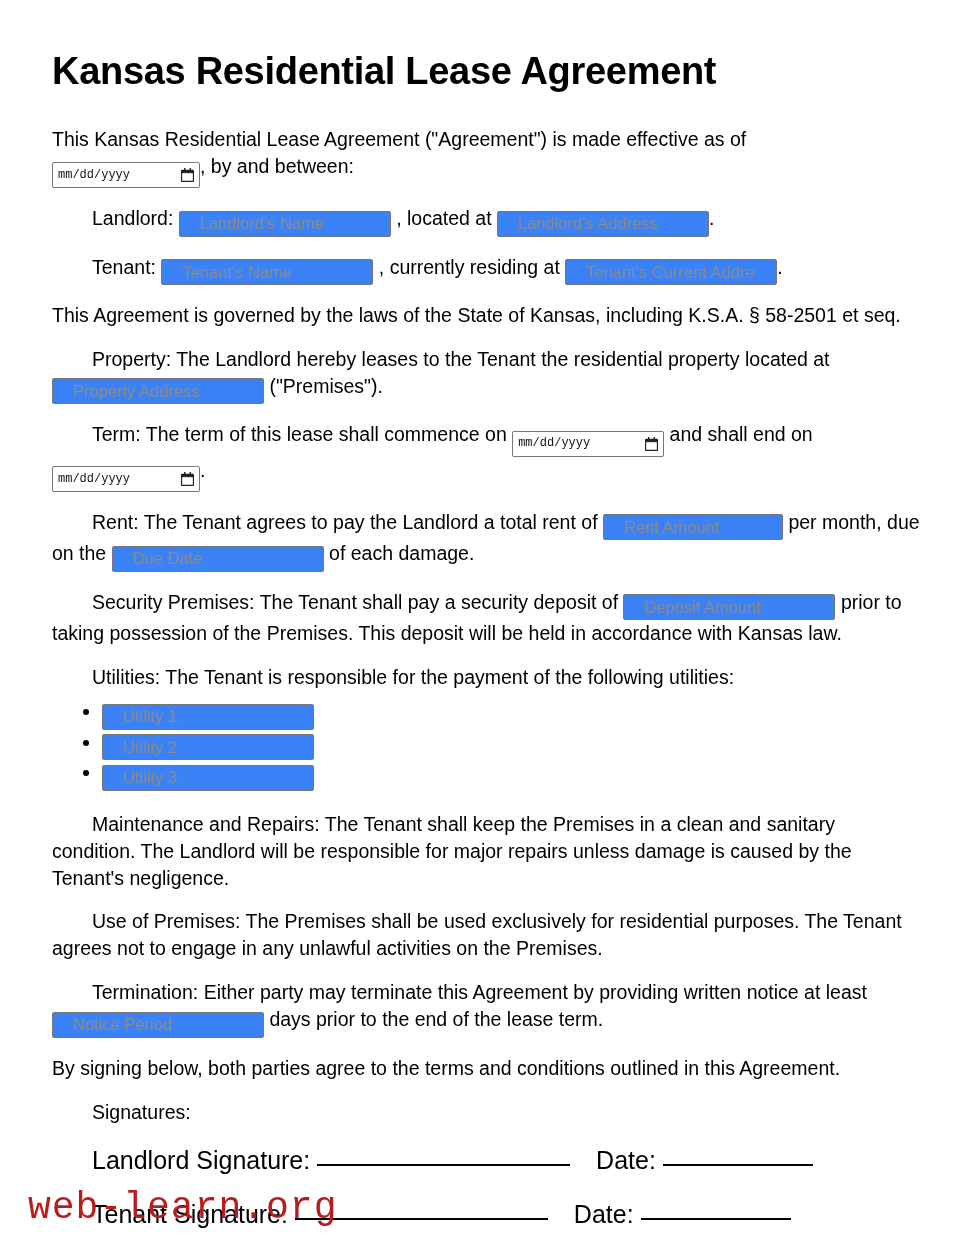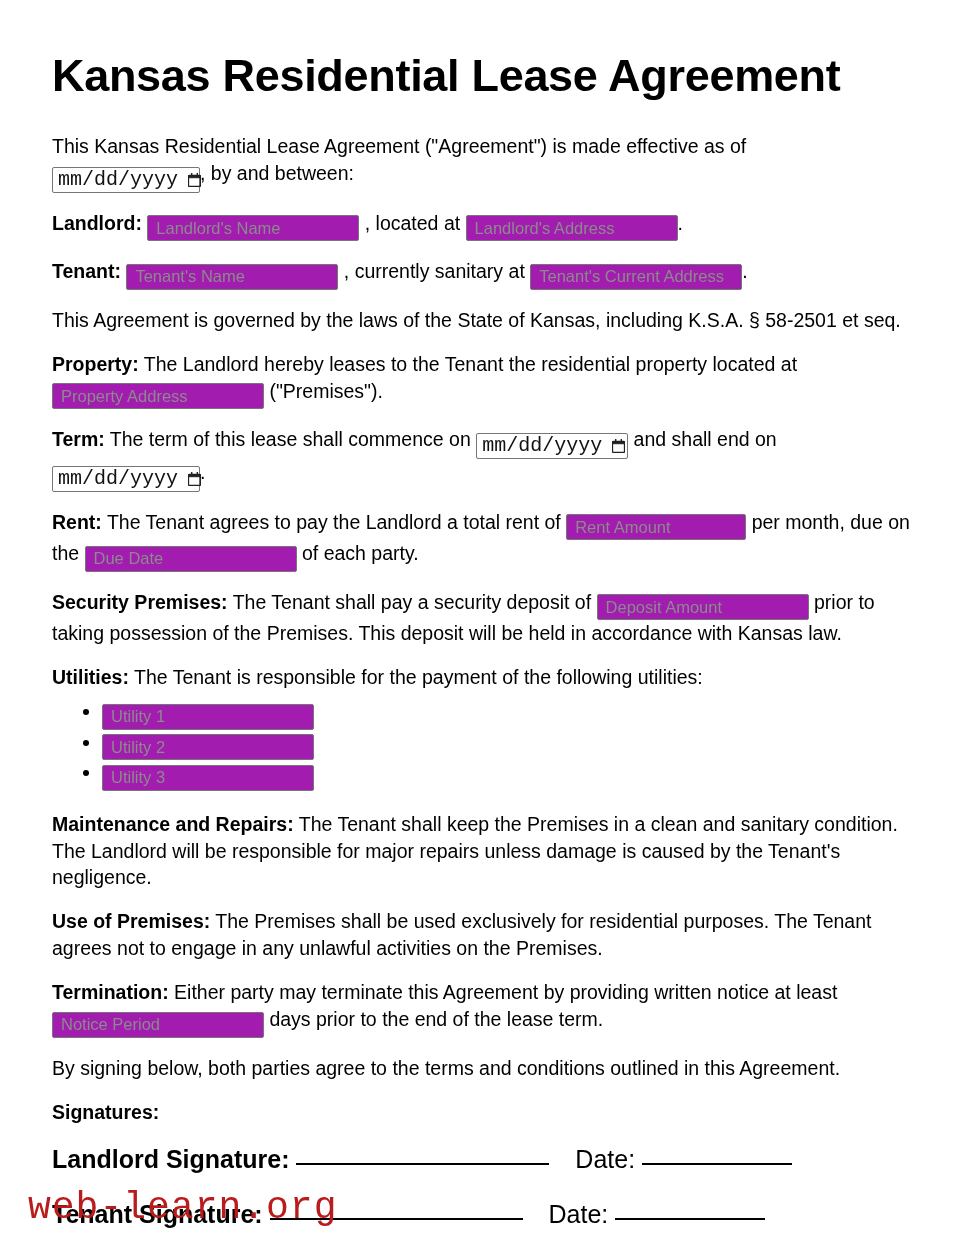--- a/index.html
+++ b/index.html
@@ -14,64 +14,64 @@
     color: #000000;
     overflow: hidden;
     position: relative;
   }
   .page {
     padding: 52px 45px 0 52px;
     box-sizing: border-box;
     width: 967px;
   }
   h1.doc-title {
-    font-size: 45px;
+    font-size: 38px;
     font-weight: bold;
     letter-spacing: -0.3px;
     margin: 0 0 34px 0;
     line-height: 1.05;
     font-family: "Liberation Sans", sans-serif;
   }
   p.para {
     font-size: 19.5px;
     line-height: 1.38;
     margin: 0 0 17px 0;
     font-family: "Liberation Sans", sans-serif;
   }
   p.tight { margin-bottom: 11px; }
-  .lbl { font-weight: bold; }
+  .lbl { font-weight: normal; margin-left: 40px; }
   
   input.txt {
     font-family: "Liberation Sans", sans-serif;
     font-size: 16.5px;
     color: #000;
     border: 1px solid #767676;
     border-radius: 2px;
-    background: #a21caf;
-    padding: 2px 8px;
+    background: #3b82f6;
+    padding: 2px 20px;
     box-sizing: border-box;
     height: 26px;
     vertical-align: -4px;
     outline: none;
   }
   input.txt::placeholder { color: #8b8b8b; opacity: 1; }
   
   .dateinput {
     display: inline-flex;
     align-items: center;
     justify-content: space-between;
     border: 1px solid #767676;
     border-radius: 2px;
     background: #fff;
     height: 26px;
     padding: 0 5px 0 5px;
     box-sizing: border-box;
     vertical-align: -5px;
     font-family: "Liberation Mono", monospace;
-    font-size: 20px;
+    font-size: 12px;
     color: #111;
     letter-spacing: 0px;
   }
   .dateinput .dtext { white-space: pre; }
   .cal-ico { margin-left: 10px; display: inline-block; line-height: 0; }
   .w-date-sm { width: 148px; }
   .w-date-lg { width: 152px; }
 
   .w-landlord-name { width: 212px; }
   .w-landlord-addr { width: 212px; }
@@ -144,21 +144,21 @@
   <p class="para">
     <span class="lbl">Landlord:</span>
     <input class="txt w-landlord-name" type="text" placeholder="Landlord's Name" style="">
     <span>, located at</span>
     <input class="txt w-landlord-addr" type="text" placeholder="Landlord's Address" style=""><span>.</span>
   </p>
 
   <p class="para">
     <span class="lbl">Tenant:</span>
     <input class="txt w-tenant-name" type="text" placeholder="Tenant's Name" style="">
-    <span>, currently sanitary at</span>
+    <span>, currently residing at</span>
     <input class="txt w-tenant-addr" type="text" placeholder="Tenant's Current Address" style=""><span>.</span>
   </p>
 
   <p class="para">This Agreement is governed by the laws of the State of Kansas, including K.S.A. § 58-2501 et seq.</p>
 
   <p class="para">
     <span class="lbl">Property:</span>
     <span>The Landlord hereby leases to the Tenant the residential property located at</span><br>
     <input class="txt w-property" type="text" placeholder="Property Address" style="">
     <span>("Premises").</span>
@@ -191,21 +191,21 @@
       </span>
     </span><span>.</span>
   </p>
 
   <p class="para">
     <span class="lbl">Rent:</span>
     <span>The Tenant agrees to pay the Landlord a total rent of</span>
     <input class="txt w-rent" type="text" placeholder="Rent Amount" style="">
     <span>per month, due on the</span>
     <input class="txt w-due" type="text" placeholder="Due Date" style="">
-    <span>of each party.</span>
+    <span>of each damage.</span>
   </p>
 
   <p class="para">
     <span class="lbl">Security Premises:</span>
     <span>The Tenant shall pay a security deposit of</span>
     <input class="txt w-deposit" type="text" placeholder="Deposit Amount" style="">
     <span>prior to taking possession of the Premises. This deposit will be held in accordance with Kansas law.</span>
   </p>
 
   <p class="para tight">

